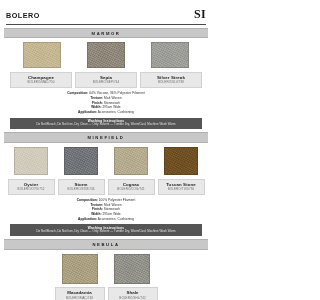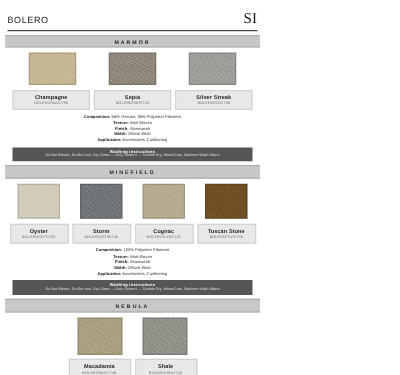--- a/index.html
+++ b/index.html
@@ -11,25 +11,25 @@
     overflow:hidden;
   }
   .page { width:212px; height:300px; padding:0 4px; position:relative; }
 
   
   .masthead {
     display:flex; align-items:flex-end; justify-content:space-between;
     padding:8px 2px 2px 2px;
   }
   .brand-title {
-    font-size:7.2px; font-weight:normal; letter-spacing:0.5px; color:#1a1a1a;
+    font-size:7.2px; font-weight:bold; letter-spacing:0.5px; color:#1a1a1a;
   }
   .logo-mark {
     font-family:"Liberation Serif", serif;
-    font-size:12px; font-weight:normal; letter-spacing:0.3px;
+    font-size:12px; font-weight:bold; letter-spacing:0.3px;
     color:#1a1a1a; line-height:1;
   }
   .masthead-rule { height:1px; background:#4a4a4a; margin:1.5px 2px 0 2px; }
 
   
   .collection { margin-top:3px; }
   .collection-banner {
     background:#c8c8c8;
     text-align:center;
     font-size:4.2px; font-weight:bold; letter-spacing:1.6px;

